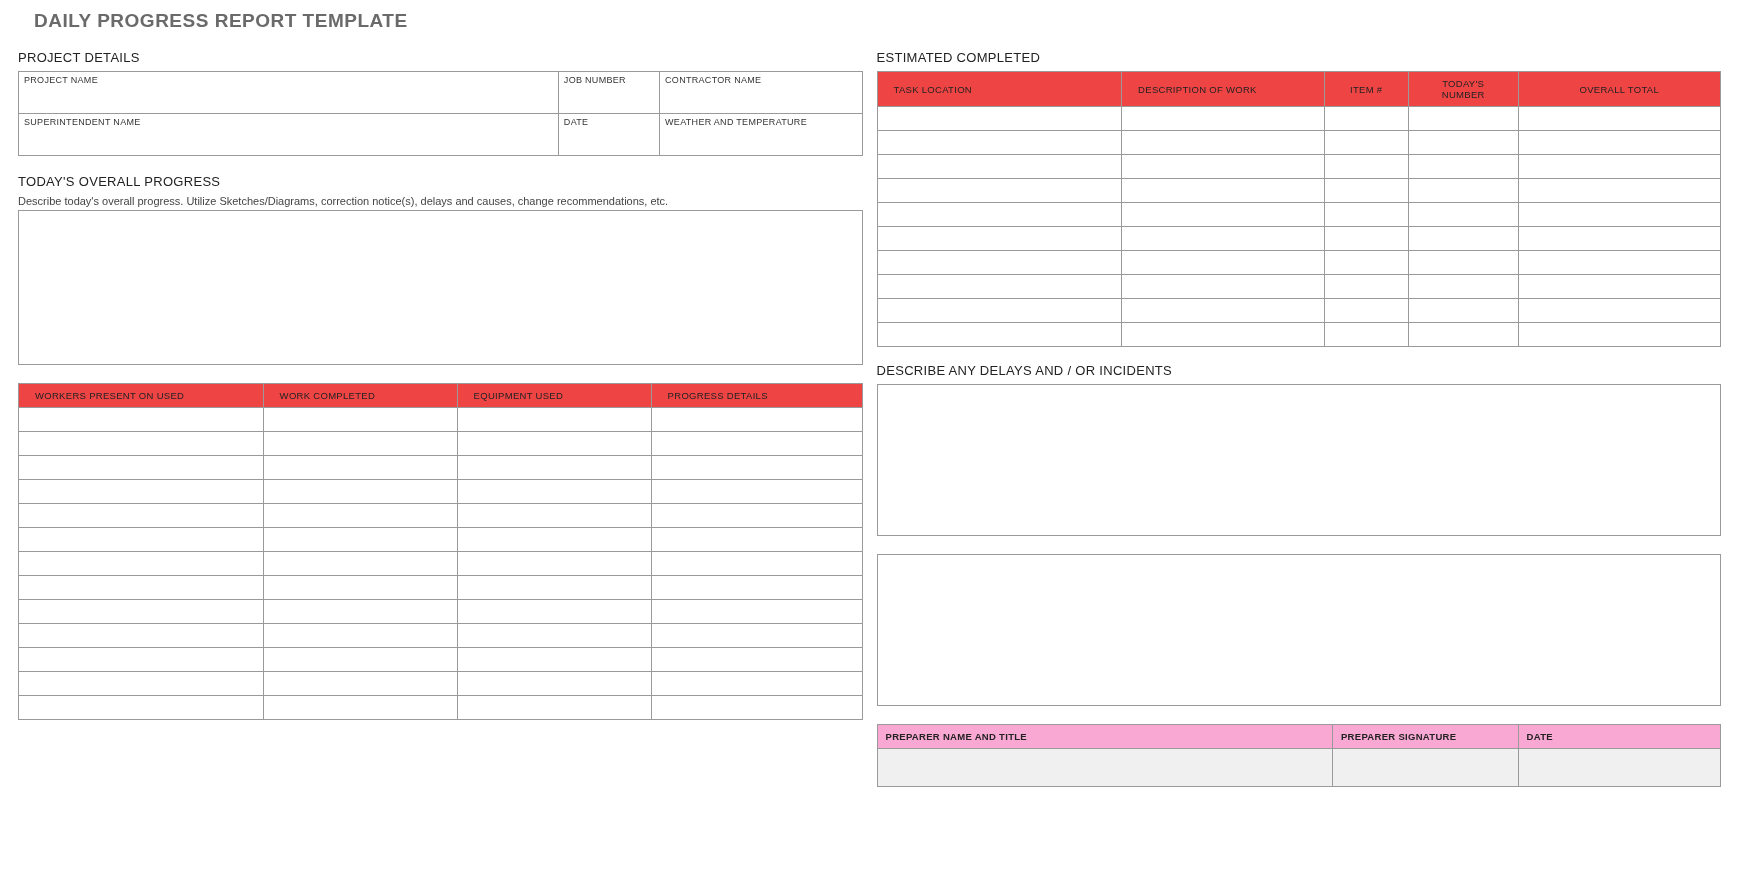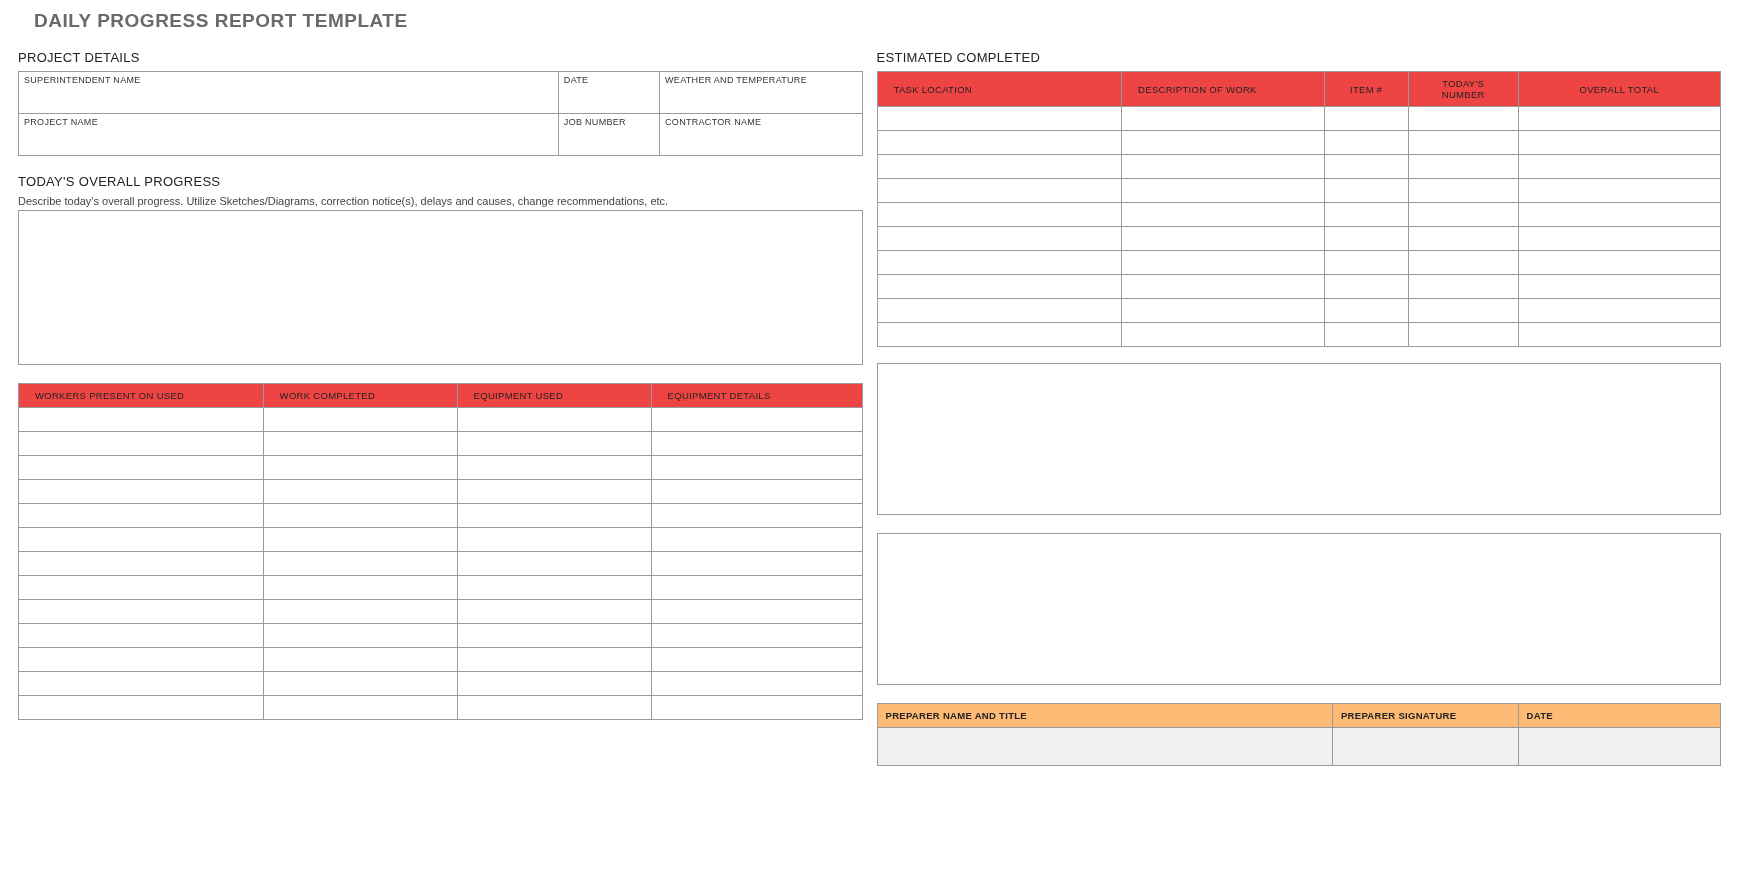--- a/index.html
+++ b/index.html
@@ -96,21 +96,21 @@
     font-size: 11px;
     background: #fff;
   }
   
   table.sig {
     width: 100%;
     border-collapse: collapse;
     border: 1px solid #9a9a9a;
   }
   table.sig th {
-    background: #fdba74;
+    background: #f9a8d4;
     font-size: 9.5px;
     font-weight: 700;
     letter-spacing: 0.3px;
     text-align: left;
     padding: 6px 8px;
     border-right: 1px solid #9a9a9a;
     border-bottom: 1px solid #9a9a9a;
     color: #222;
   }
   table.sig td {
@@ -128,61 +128,61 @@
 
 <div class="columns">
 
   <div class="col">
 
     <h2 class="section-title">PROJECT DETAILS</h2>
 
     <table class="pd-grid">
       <tbody>
           <tr>
+        <td style="width:64%">
+          <span class="pd-label">PROJECT NAME</span>
+          <div class="pd-field"></div>
+        </td>
+        <td style="width:12%">
+          <span class="pd-label">JOB NUMBER</span>
+          <div class="pd-field"></div>
+        </td>
+        <td style="width:24%">
+          <span class="pd-label">CONTRACTOR NAME</span>
+          <div class="pd-field"></div>
+        </td>
+      </tr>
+      <tr>
         <td>
           <span class="pd-label">SUPERINTENDENT NAME</span>
           <div class="pd-field"></div>
         </td>
         <td>
           <span class="pd-label">DATE</span>
           <div class="pd-field"></div>
         </td>
         <td>
           <span class="pd-label">WEATHER AND TEMPERATURE</span>
-          <div class="pd-field"></div>
-        </td>
-      </tr>
-      <tr>
-        <td style="width:64%">
-          <span class="pd-label">PROJECT NAME</span>
-          <div class="pd-field"></div>
-        </td>
-        <td style="width:12%">
-          <span class="pd-label">JOB NUMBER</span>
-          <div class="pd-field"></div>
-        </td>
-        <td style="width:24%">
-          <span class="pd-label">CONTRACTOR NAME</span>
           <div class="pd-field"></div>
         </td>
       </tr>
     </tbody>
       </table>
 
     <h2 class="section-title">TODAY'S OVERALL PROGRESS</h2>
     <div class="desc-note">Describe today's overall progress.  Utilize Sketches/Diagrams, correction notice(s), delays and causes, change recommendations, etc.</div>
     <div class="big-box"></div>
 
     <table class="data">
       <thead>
         <tr>
           <th style="width:29%">WORKERS PRESENT ON USED</th>
           <th style="width:23%">WORK COMPLETED</th>
           <th style="width:23%">EQUIPMENT USED</th>
-          <th style="width:25%">EQUIPMENT DETAILS</th>
+          <th style="width:25%">PROGRESS DETAILS</th>
         </tr>
       </thead>
       <tbody id="progress-rows">
           <tr>
             <td></td>
             <td></td>
             <td></td>
             <td></td>
           </tr>
           <tr>
@@ -343,20 +343,21 @@
           <tr>
             <td></td>
             <td></td>
             <td></td>
             <td></td>
             <td></td>
           </tr>
         </tbody>
     </table>
 
+    <h2 class="section-title">DESCRIBE ANY DELAYS AND / OR INCIDENTS</h2>
     <div class="big-box h150"></div>
 
     <div class="big-box h150b"></div>
 
     <table class="sig">
       <thead>
         <tr>
           <th style="width:54%">PREPARER NAME AND TITLE</th>
           <th style="width:22%">PREPARER SIGNATURE</th>
           <th style="width:24%">DATE</th>

